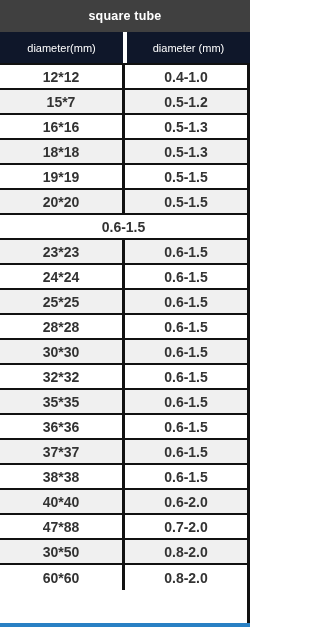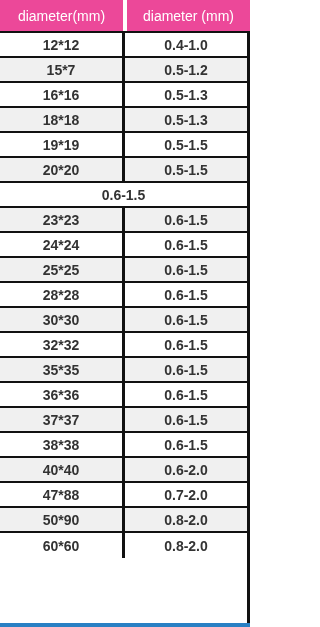--- a/index.html
+++ b/index.html
@@ -28,26 +28,26 @@
     letter-spacing:.2px;
   }
 
   
   .head-row {
     height:31px;
     display:flex;
     background:#ffffff;
   }
   .head-cell {
-    background:#ec4899;
+    background:#0f172a;
     color:#ffffff;
     display:flex;
     align-items:center;
     justify-content:center;
-    font-size:14px;
+    font-size:11px;
     font-weight:normal;
     height:100%;
   }
   .head-cell.c1 { width:123px; }
   .head-gap    { width:4px; background:#ffffff; }
   .head-cell.c2 { flex:1 1 auto; }
 
   
   .body-wrap {
     flex:1 1 auto;
@@ -86,20 +86,21 @@
     height:4px;
     background:#2980c4;
     width:100%;
   }
 </style>
 </head>
 <body>
 
 <div id="spec-table">
 
+  <div class="title-bar">square tube</div>
 
   <div class="head-row">
     <div class="head-cell c1">diameter(mm)</div>
     <div class="head-gap"></div>
     <div class="head-cell c2">diameter (mm)</div>
   </div>
 
   <div class="body-wrap" id="table-body">
       <div class="data-row">
         <div class="cell c1">12*12</div>
@@ -170,21 +171,21 @@
       </div>
       <div class="data-row">
         <div class="cell c1">40*40</div>
         <div class="cell c2">0.6-2.0</div>
       </div>
       <div class="data-row">
         <div class="cell c1">47*88</div>
         <div class="cell c2">0.7-2.0</div>
       </div>
       <div class="data-row">
-        <div class="cell c1">50*90</div>
+        <div class="cell c1">30*50</div>
         <div class="cell c2">0.8-2.0</div>
       </div>
       <div class="data-row">
         <div class="cell c1">60*60</div>
         <div class="cell c2">0.8-2.0</div>
       </div>
     </div>
 
   <div class="bottom-bar"></div>
 </div>

